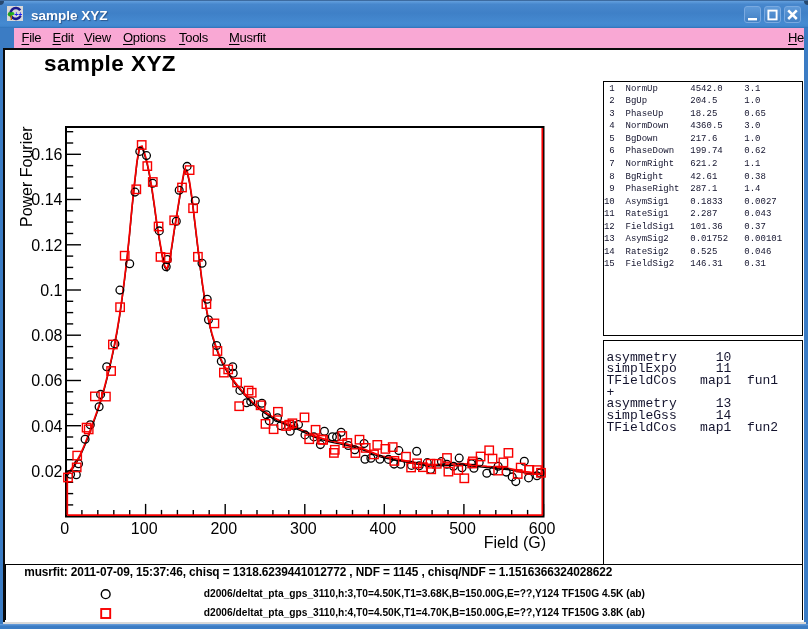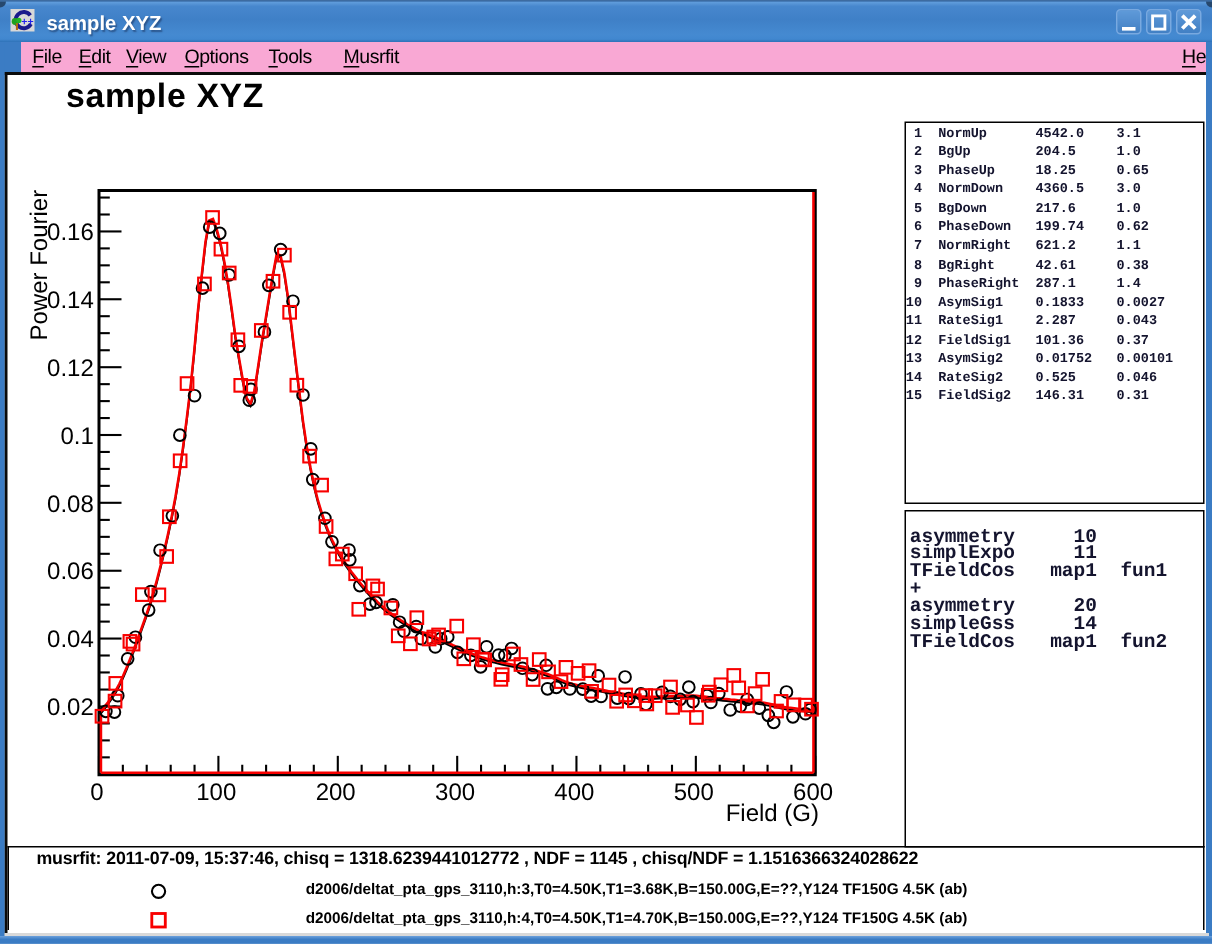--- a/index.html
+++ b/index.html
@@ -20,21 +20,21 @@
 #canvas{position:absolute;left:3.2px;top:47.5px;width:801px;height:575px;
   background:#fff;border-top:2px solid #0b0b0b;border-left:2.5px solid #0b0b0b}
 #lstrip{position:absolute;left:0;top:28px;width:2.5px;height:595.5px;background:#3b7cc4}
 #rstrip{position:absolute;right:0;top:28px;width:3.8px;height:595.5px;background:#3b7cc4}
 #bstrip{position:absolute;left:0;top:623.5px;width:808px;height:5.5px;
   background:linear-gradient(#6ba0dc,#3b7cc4 45%)}
 #bgray{position:absolute;left:2.5px;top:621.5px;width:803px;height:2px;background:#d9d9d9}
 svg{position:absolute;left:0;top:0}
 #ptitle{position:absolute;left:44px;top:51px;font-size:22.5px;font-weight:bold;color:#000;letter-spacing:0.45px}
 .box{position:absolute;background:#fff;border:1.6px solid #000}
-pre{font-family:"Liberation Mono",monospace;font-weight:bold;color:#14142e}
+pre{font-family:"Liberation Mono",monospace;font-weight:normal;color:#14142e}
 #pbox{left:602.5px;top:80.5px;width:200.5px;height:255px}
 #pbox pre{font-size:9px;line-height:12.53px;position:absolute;left:0.4px;top:1.3px}
 #tbox{left:602.5px;top:340.3px;width:200.5px;height:224.5px}
 #tbox pre{font-size:13px;line-height:11.62px;position:absolute;left:3px}
 #tpre1{top:10.5px} #tpre2{top:102.1px}
 #sbox{left:5px;top:564.3px;width:797.5px;height:56px;border-bottom:none;background:transparent}
 #sbox div{position:absolute;font-weight:bold;white-space:nowrap;color:#000}
 #stats{left:18.3px;top:0.7px;font-size:11.85px;line-height:13.4px;letter-spacing:-0.1px}
 #leg1{left:197.8px;top:23.1px;font-size:10.2px;line-height:12px}
 #leg2{left:197.8px;top:41.3px;font-size:10.2px;line-height:12px}
@@ -363,22 +363,22 @@
 12  FieldSig1   101.36    0.37
 13  AsymSig2    0.01752   0.00101
 14  RateSig2    0.525     0.046
 15  FieldSig2   146.31    0.31</pre>
     </div>
 <div class="box" id="tbox">
       <pre id="tpre1">asymmetry     10
 simplExpo     11
 TFieldCos   map1  fun1
 +
-asymmetry     20
+asymmetry     13
 simpleGss     14
 TFieldCos   map1  fun2</pre>
     </div>
 <div class="box" id="sbox">
  <div id="stats">musrfit: 2011-07-09, 15:37:46, chisq = 1318.6239441012772 , NDF = 1145 , chisq/NDF = 1.1516366324028622</div>
  <div id="leg1">d2006/deltat_pta_gps_3110,h:3,T0=4.50K,T1=3.68K,B=150.00G,E=??,Y124 TF150G 4.5K (ab)</div>
- <div id="leg2">d2006/deltat_pta_gps_3110,h:4,T0=4.50K,T1=4.70K,B=150.00G,E=??,Y124 TF150G 4.5K (ab)</div>
+ <div id="leg2">d2006/deltat_pta_gps_3110,h:4,T0=4.50K,T1=4.70K,B=150.00G,E=??,Y124 TF150G 3.8K (ab)</div>
 </div>
 </div>
 
 </body></html>

